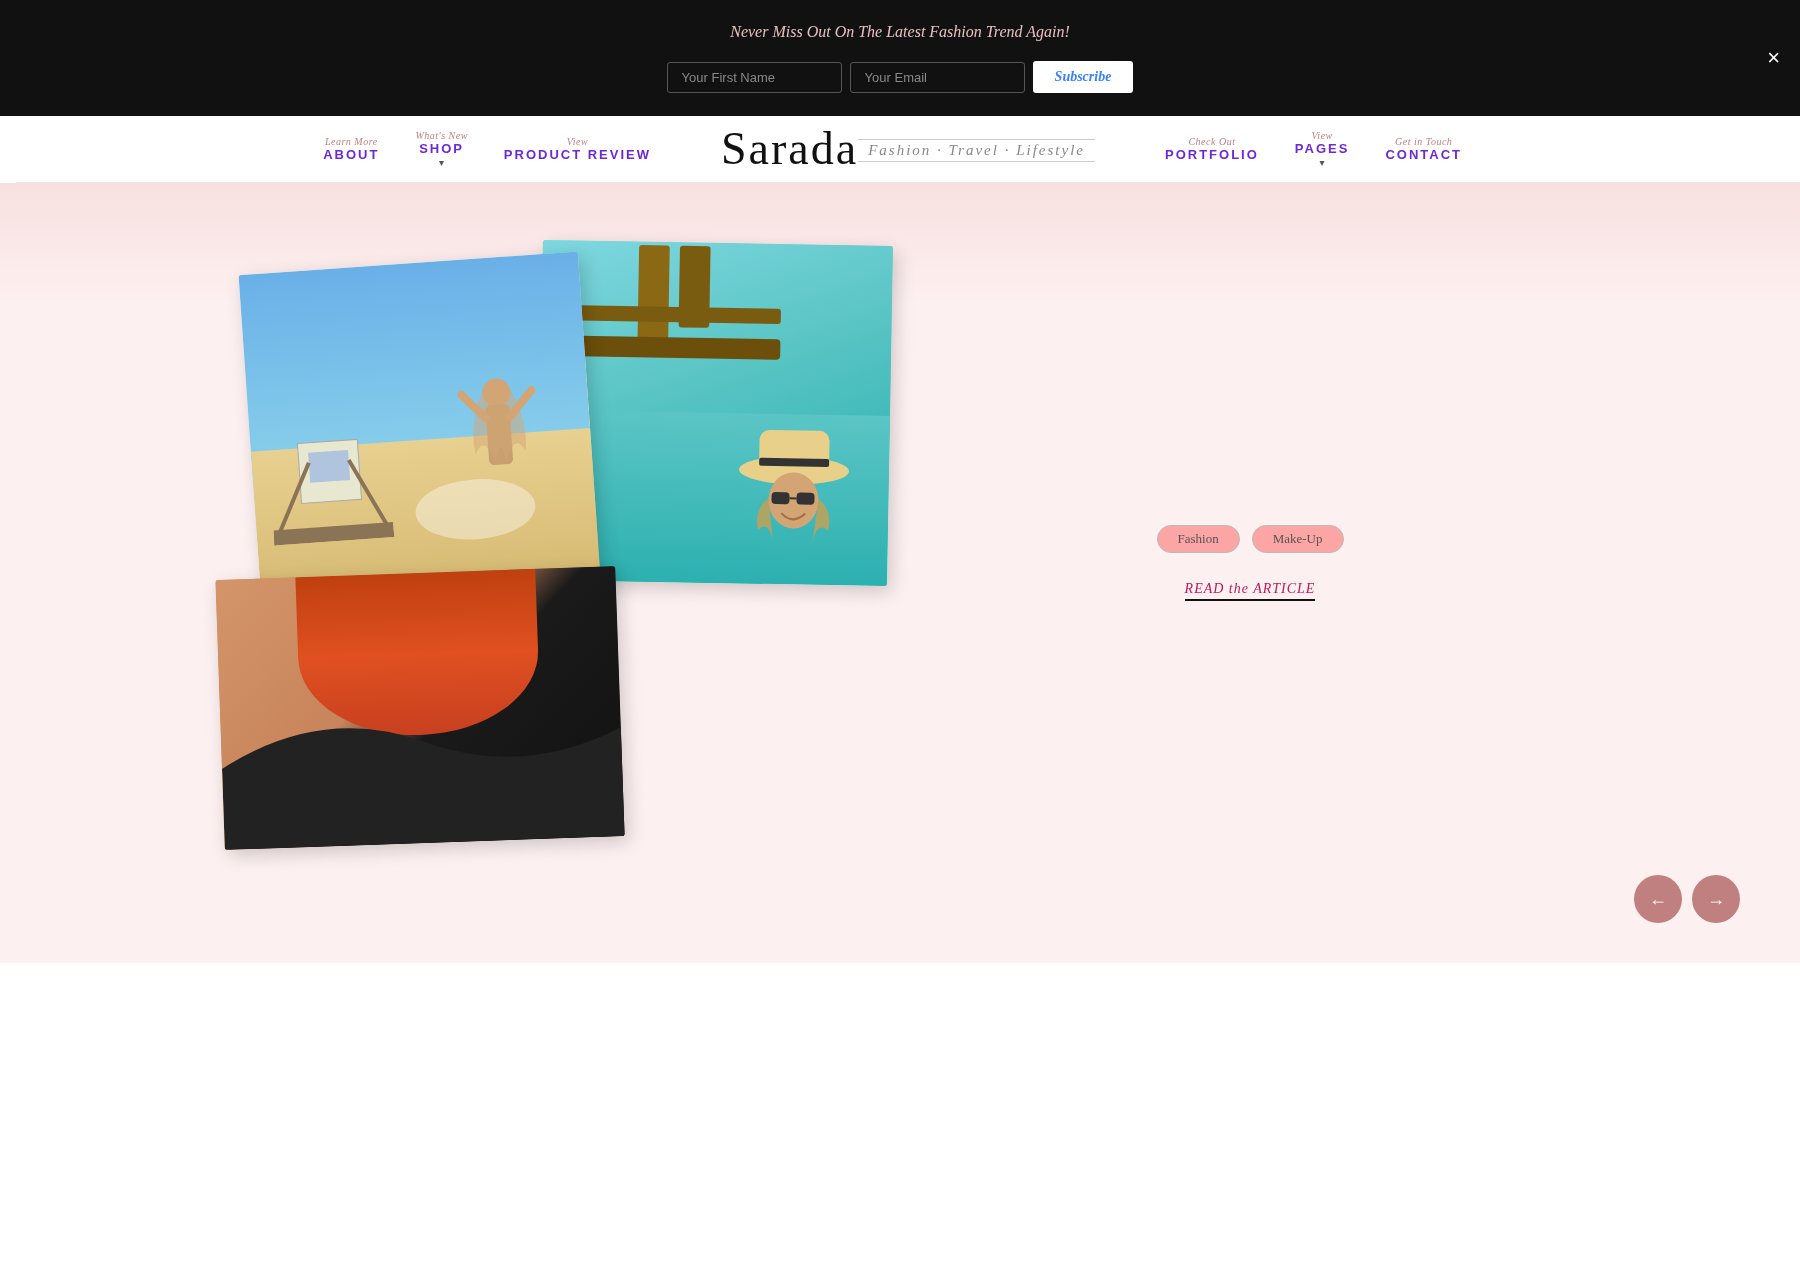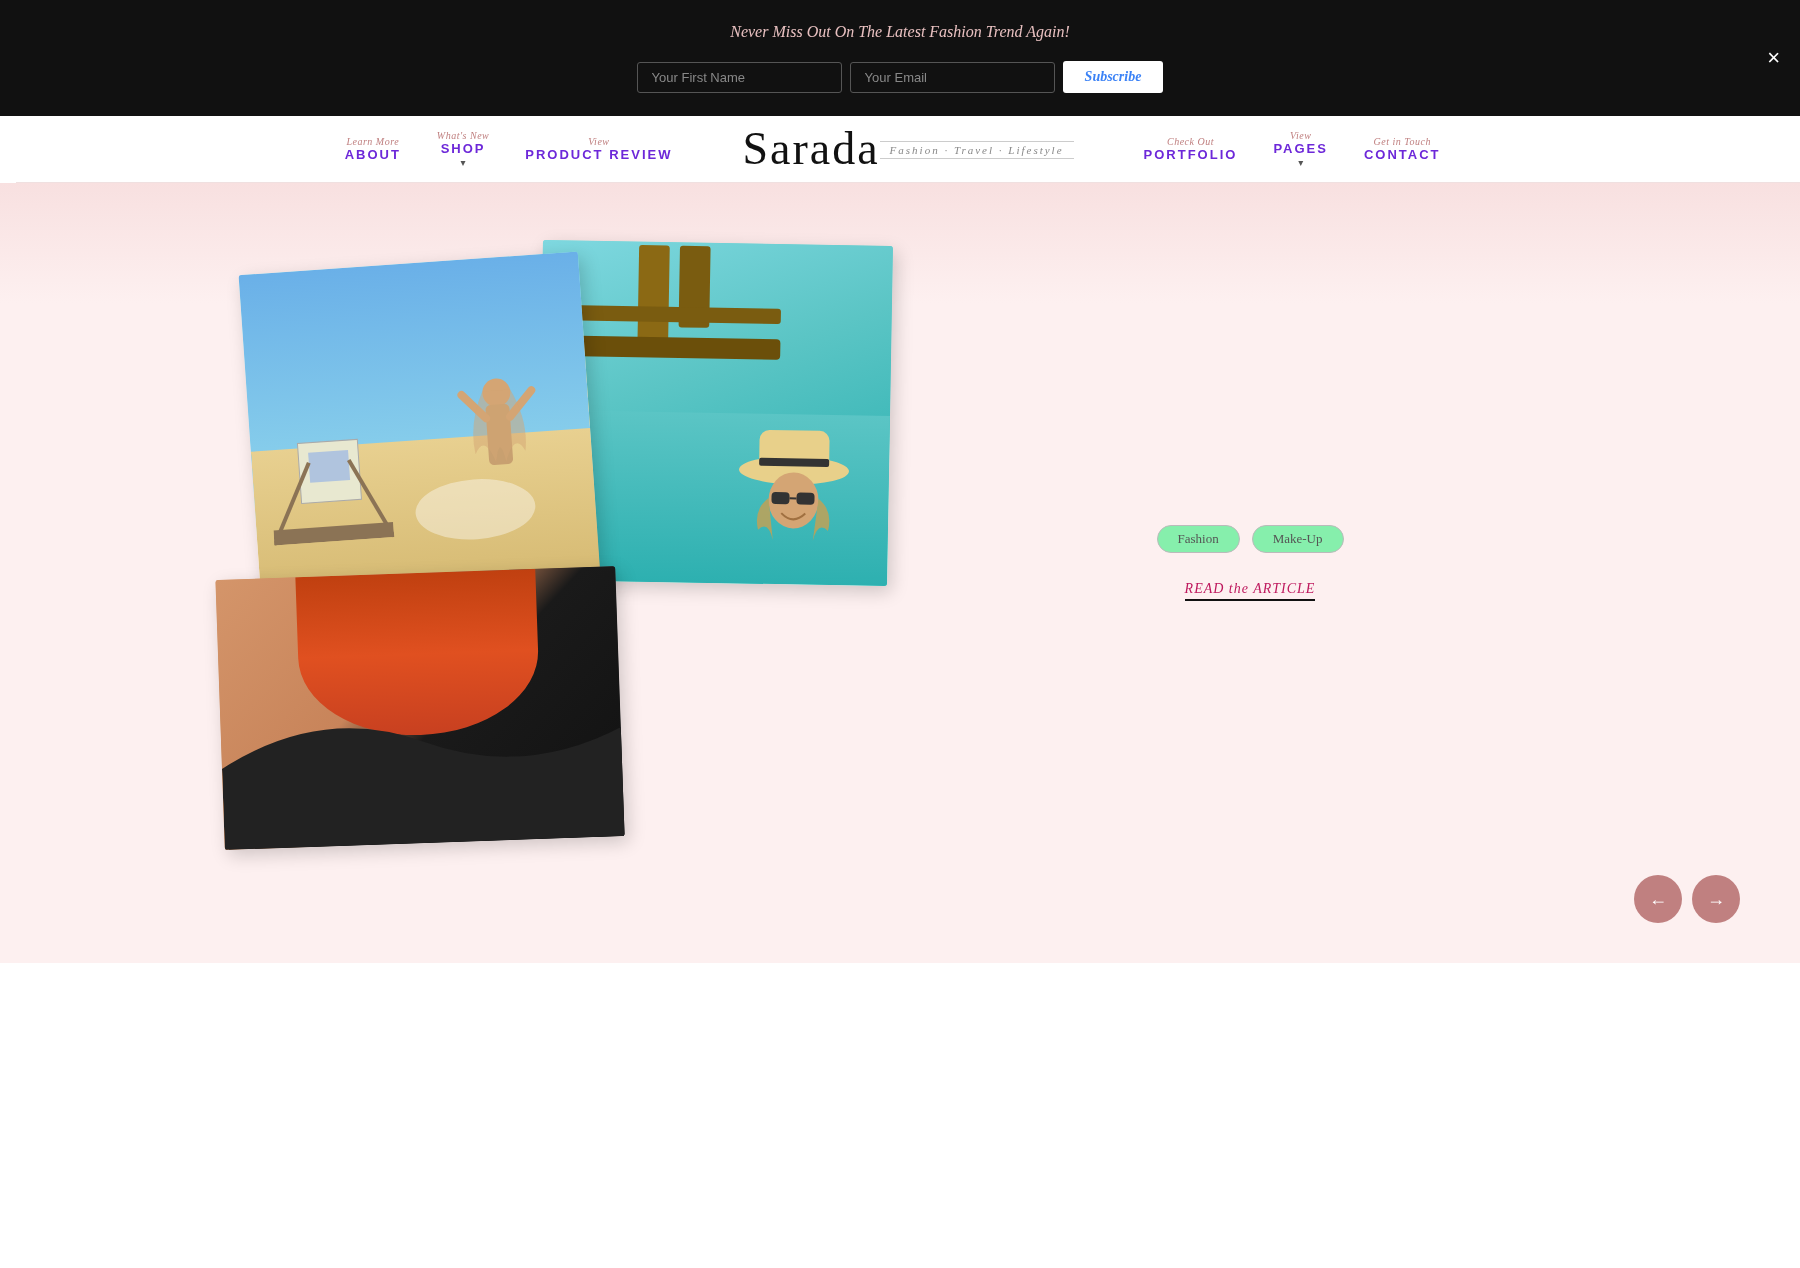--- a/index.html
+++ b/index.html
@@ -31,21 +31,21 @@
       gap: 8px;
       align-items: center;
     }
     #announcement-bar input {
       background: transparent;
       border: 1px solid #555;
       border-radius: 3px;
       color: #aaa;
       padding: 7px 14px;
       font-size: 13px;
-      width: 205px;
+      width: 175px;
       outline: none;
     }
     #announcement-bar input::placeholder { color: #888; }
     #announcement-bar .subscribe-btn {
       background: #fff;
       color: #3b82f6;
       border: none;
       border-radius: 3px;
       padding: 8px 22px;
       font-size: 14px;
@@ -131,21 +131,21 @@
       min-width: 160px;
     }
     .logo-script {
       font-family: 'Brush Script MT', cursive, Georgia, serif;
       font-size: 46px;
       color: #111;
       line-height: 1;
       letter-spacing: 2px;
     }
     .logo-tagline {
-      font-size: 11px;
+      font-size: 15px;
       color: #888;
       letter-spacing: 2px;
       font-style: italic;
       margin-top: 2px;
       border-top: 1px solid #ccc;
       border-bottom: 1px solid #ccc;
       padding: 2px 10px;
     }
 
     
@@ -281,21 +281,21 @@
       display: flex;
       gap: 12px;
       margin-bottom: 28px;
     }
     .tag {
       border: 1px solid #bbb;
       border-radius: 20px;
       padding: 5px 20px;
       font-size: 13px;
       color: #555;
-      background: #86efac;
+      background: #fca5a5;
       cursor: pointer;
       font-family: Georgia, serif;
     }
     .hero-title {
       font-size: 48px;
       font-weight: bold;
       color: #111;
       line-height: 1.25;
       margin-bottom: 32px;
       font-family: Georgia, serif;

